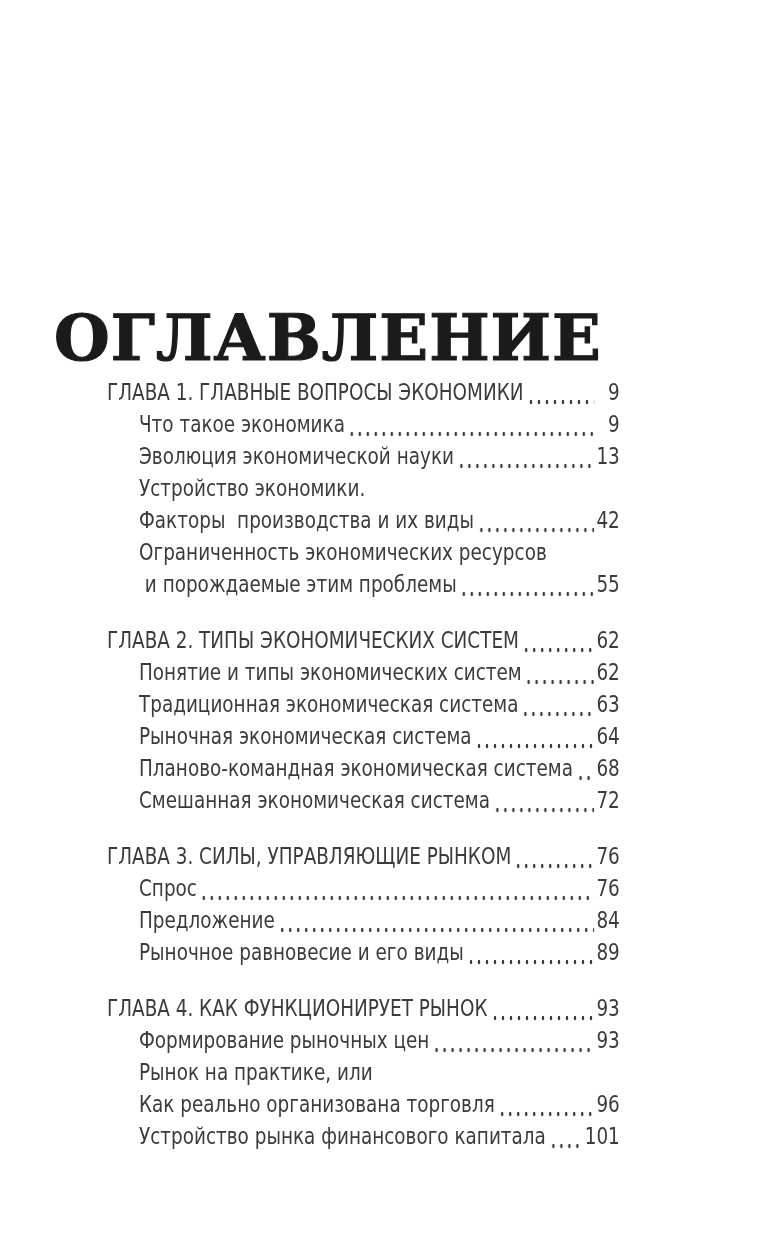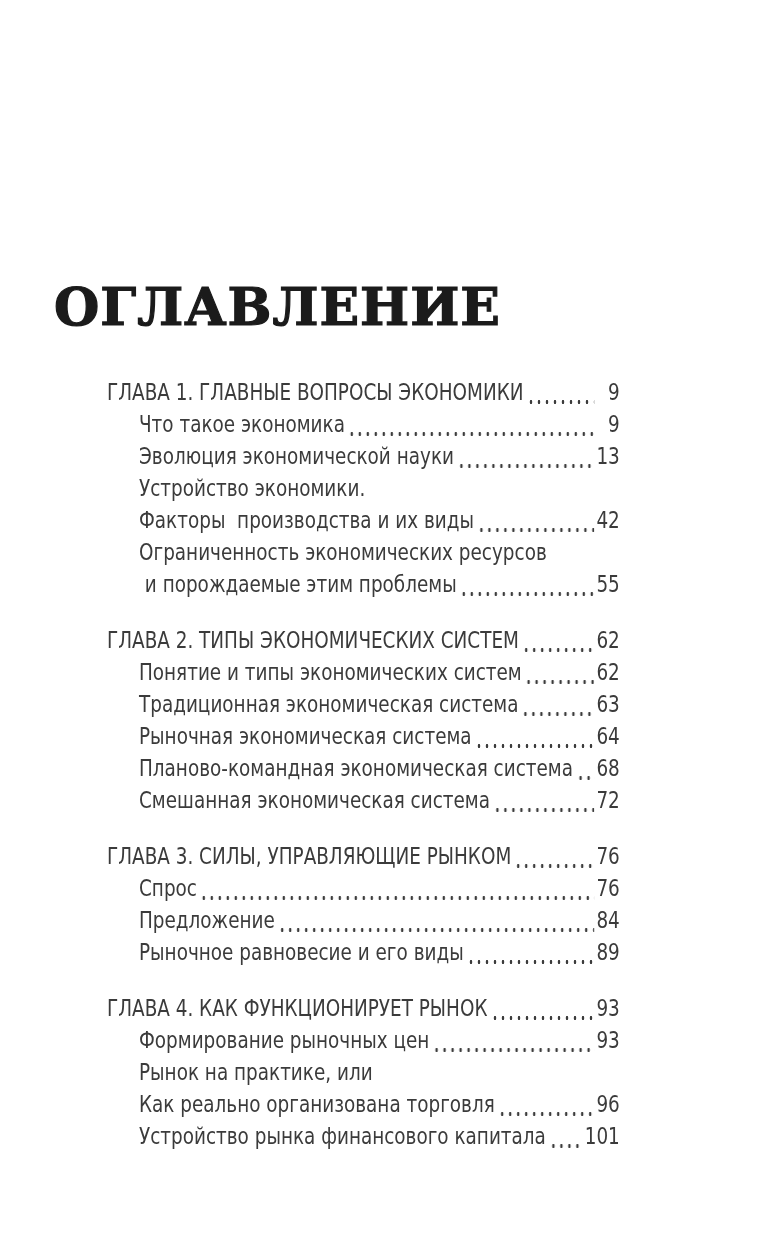--- a/index.html
+++ b/index.html
@@ -10,25 +10,25 @@
     height: 1241px;
     background: var(--bg, #ffffff);
     overflow: hidden;
     font-family: "DejaVu Sans", "Liberation Sans", sans-serif;
     color: var(--text, #3b3b3b);
   }
 
   h1.page-title {
     position: absolute;
     left: 54px;
-    top: 276px;
+    top: 300px;
     margin: 0;
     font-family: "DejaVu Serif", "Liberation Serif", serif;
     font-weight: bold;
-    font-size: 52px;
+    font-size: 64px;
     letter-spacing: 1px;
     color: var(--title, #1b1b1b);
     -webkit-text-stroke: 1.2px var(--title, #1b1b1b);
     white-space: nowrap;
   }
 
   .toc {
     position: absolute;
     left: 107px;
     top: 376px;

